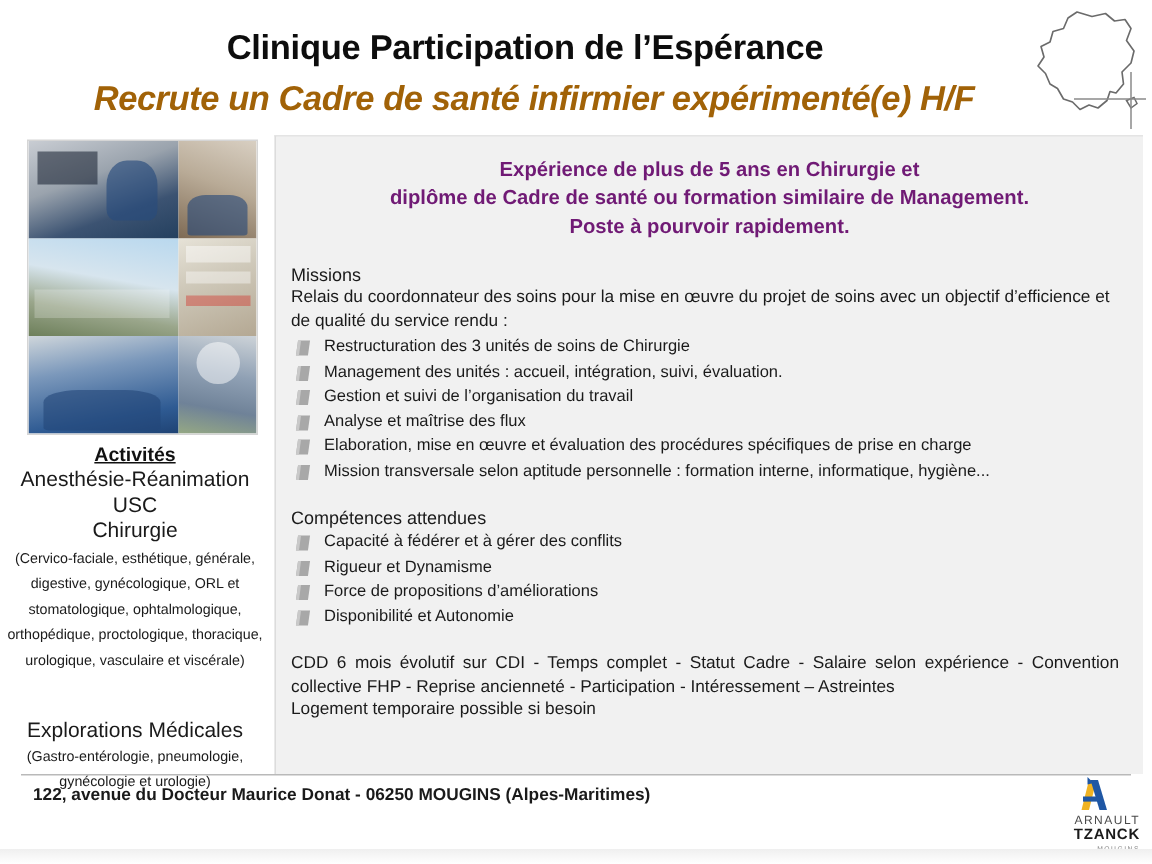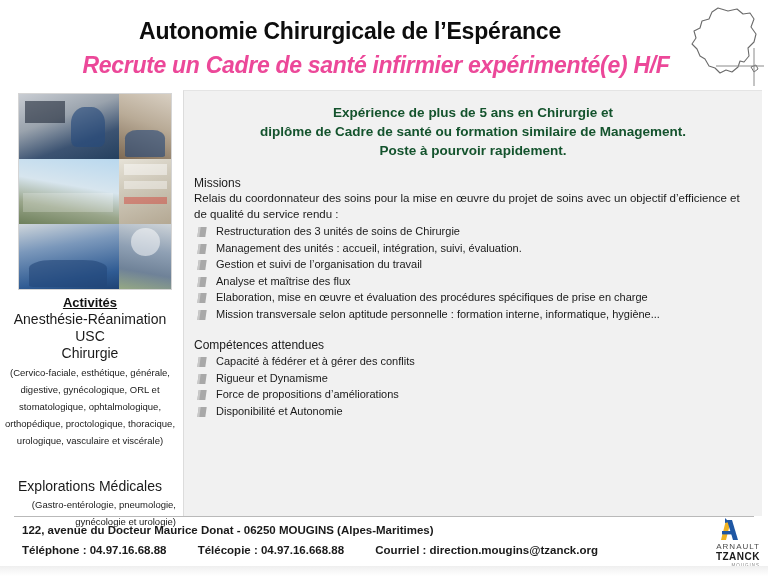--- a/index.html
+++ b/index.html
@@ -11,22 +11,21 @@
 
   
   .header{position:absolute;left:0;top:0;width:768px;height:88px;}
   .title{
     position:absolute;left:0;top:18px;width:700px;text-align:center;
     font-size:23px;font-weight:bold;letter-spacing:-.2px;color:#0d0d0d;
   }
   .subtitle{
     position:absolute;left:0;top:52px;width:712px;text-align:center;
     font-size:23px;font-weight:bold;font-style:italic;letter-spacing:-.3px;
-    color:#ec4899;
-    padding-left:20px;
+    color:#a16207;
   }
   .map-holder{position:absolute;right:4px;top:4px;width:76px;height:82px;}
   .map-holder svg{display:block;}
 
   
   .leftcol{position:absolute;left:0;top:90px;width:180px;height:420px;padding-left:36px;}
   .collage{
     position:absolute;left:18px;top:3px;width:152px;height:195px;
     display:grid;grid-template-columns:1.95fr 1fr;grid-template-rows:1fr 1fr 1fr;
     gap:0;overflow:hidden;border:1px solid #d5d5d5;
@@ -57,32 +56,32 @@
   }
   .act-l1{top:221px;}
   .act-l2{top:238px;}
   .act-l3{top:255px;}
   .act-sub1{
     position:absolute;left:4px;top:274px;width:172px;text-align:center;
     font-size:9.5px;line-height:17px;color:#1a1a1a;
   }
   .act-l5{top:388px;font-size:14px;}
   .act-sub2{
-    position:absolute;left:4px;top:406px;width:172px;text-align:right;
+    position:absolute;left:4px;top:406px;width:172px;text-align:center;
     font-size:9.5px;line-height:17px;color:#1a1a1a;
   }
 
   
   .panel{
     position:absolute;left:183px;top:90px;width:578px;height:425px;
     background:#f1f1f1;border-left:1px solid #dcdcdc;border-top:1px solid #e4e4e4;
   }
   .intro{
     margin:12px 14px 0 14px;text-align:center;
-    font-size:13.5px;font-weight:bold;line-height:19px;color:#14532d;
+    font-size:13.5px;font-weight:bold;line-height:19px;color:#701a75;
   }
   .sec-head{
     margin:16px 0 0 10px;font-size:12px;color:#1a1a1a;
   }
   .para{
     margin:1px 14px 0 10px;font-size:11.5px;line-height:15.5px;color:#1a1a1a;
   }
   ul.blist{list-style:none;margin:2px 0 0 0;padding:0;}
   ul.blist li{
     position:relative;padding:0 16px 0 22px;margin:0 0 1px 10px;
@@ -120,21 +119,21 @@
     position:absolute;left:0;top:566px;width:768px;height:10px;
     background:linear-gradient(to bottom,#efefef 0%,#ffffff 100%);
   }
 </style>
 </head>
 <body>
 
 <div class="poster">
 
   <div class="header">
-    <div class="title">Autonomie Chirurgicale de l’Espérance</div>
+    <div class="title">Clinique Participation de l’Espérance</div>
     <div class="subtitle">Recrute un Cadre de santé infirmier expérimenté(e) H/F</div>
     <div class="map-holder">
       <svg width="76" height="82" viewBox="0 0 76 82" aria-hidden="true">
         <path d="M30 4 L40 7 L49 5 L55 10 L62 9 L66 15 L63 23 L68 30 L66 38 L60 44 L61 52
                  L56 58 L52 57 L50 63 L44 68 L38 66 L32 69 L27 64 L21 62 L17 55 L12 52
                  L9 45 L4 40 L8 34 L6 27 L12 24 L14 17 L21 15 L24 8 Z" fill="none" stroke="#6b6b6b" stroke-width="1.1" stroke-linejoin="round"></path>
         <path d="M63 63 L68 61 L70 65 L66 68 Z" fill="none" stroke="#6b6b6b" stroke-width="1"></path>
         <line x1="28" y1="62" x2="76" y2="62" stroke="#8a8a8a" stroke-width="1"></line>
         <line x1="66" y1="44" x2="66" y2="82" stroke="#8a8a8a" stroke-width="1"></line>
       </svg>
@@ -194,30 +193,29 @@
     </ul>
 
     <div class="sec-head">Compétences attendues</div>
     <ul class="blist">
       <li><span class="bul"></span><span>Capacité à fédérer et à gérer des conflits</span></li>
       <li><span class="bul"></span><span>Rigueur et Dynamisme</span></li>
       <li><span class="bul"></span><span>Force de propositions d’améliorations</span></li>
       <li><span class="bul"></span><span>Disponibilité et Autonomie</span></li>
     </ul>
 
+    <div class="terms">
+      <div>CDD 6 mois évolutif sur CDI - Temps complet - Statut Cadre - Salaire selon expérience - Convention collective FHP - Reprise ancienneté - Participation - Intéressement – Astreintes</div>
+      <div class="lastline">Logement temporaire possible si besoin</div>
+    </div>
   </div>
 
   <div class="foot-rule"></div>
   <div class="footer">
     <div class="f-addr">122, avenue du Docteur Maurice Donat - 06250 MOUGINS (Alpes-Maritimes)</div>
-    <div class="f-line2">
-      <span class="f-tel">Téléphone : 04.97.16.68.88</span>
-      <span class="f-fax">Télécopie : 04.97.16.668.88</span>
-      <span>Courriel : direction.mougins@tzanck.org</span>
-    </div>
     <div class="logo">
       <svg width="30" height="24" viewBox="0 0 30 24" aria-hidden="true">
         <path d="M9 22 L14 2 L19 2 L14 22 Z" fill="#f0b323"></path>
         <path d="M15 2 L20 2 L26 22 L21 22 Z" fill="#1f57a4"></path>
         <rect x="10" y="13" width="11" height="3.4" fill="#1f57a4"></rect>
         <path d="M13 0 L17 4 L13 5 Z" fill="#1f57a4"></path>
       </svg>
       <div class="l1">ARNAULT</div>
       <div class="l2">TZANCK</div>
       <div class="l3">MOUGINS</div>

